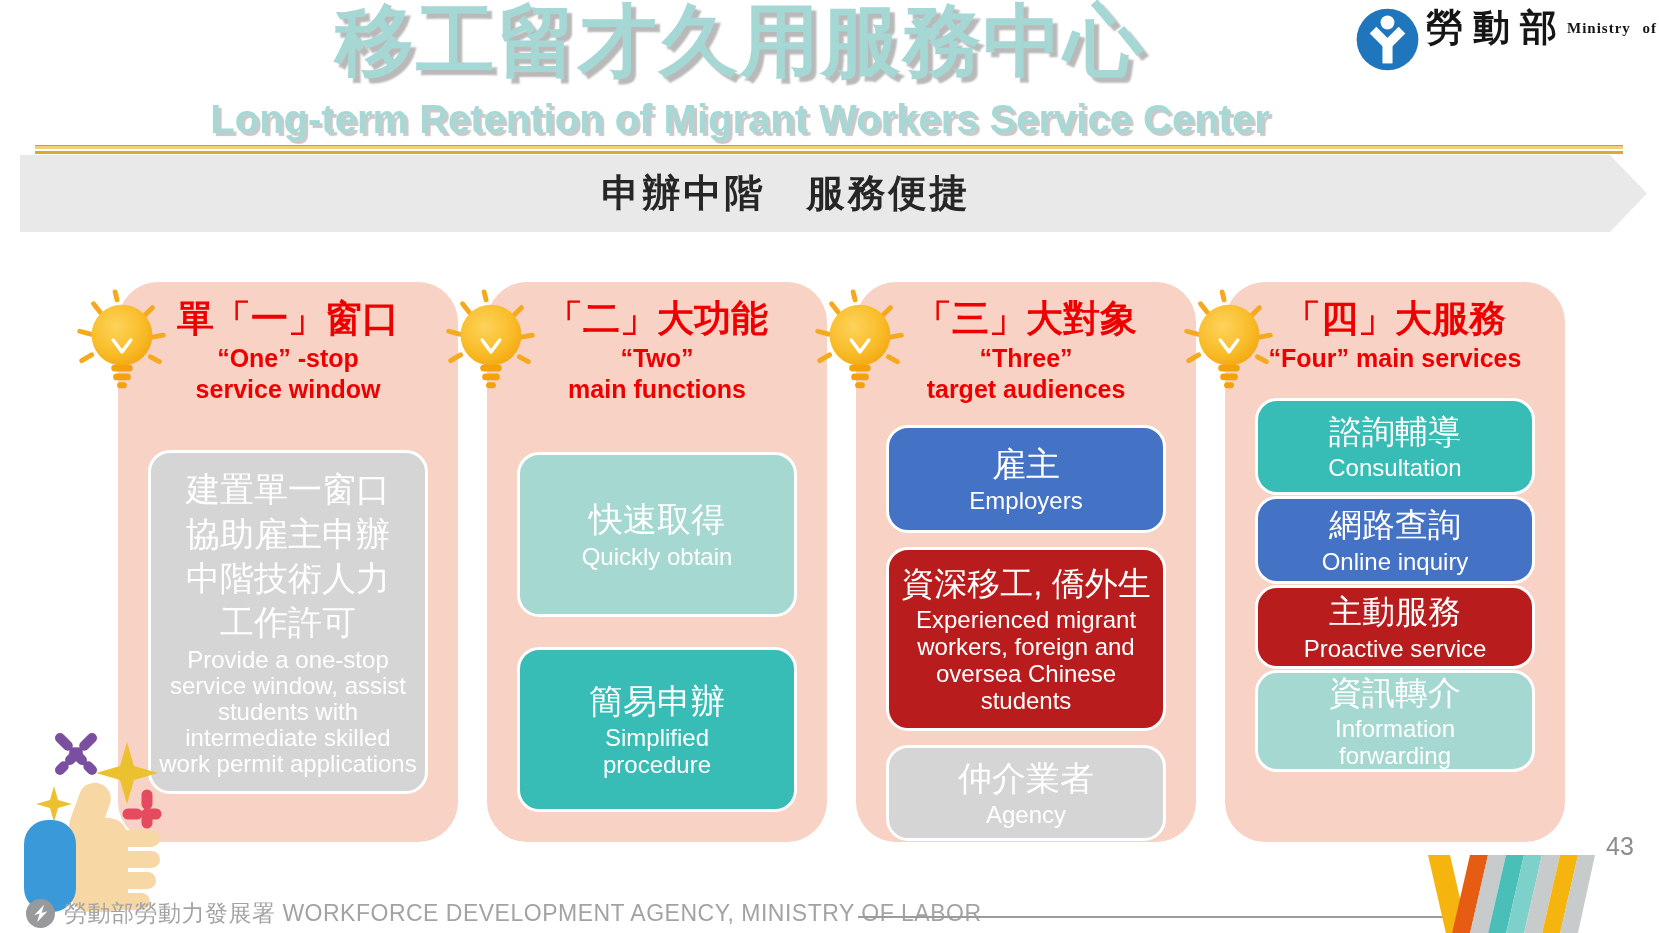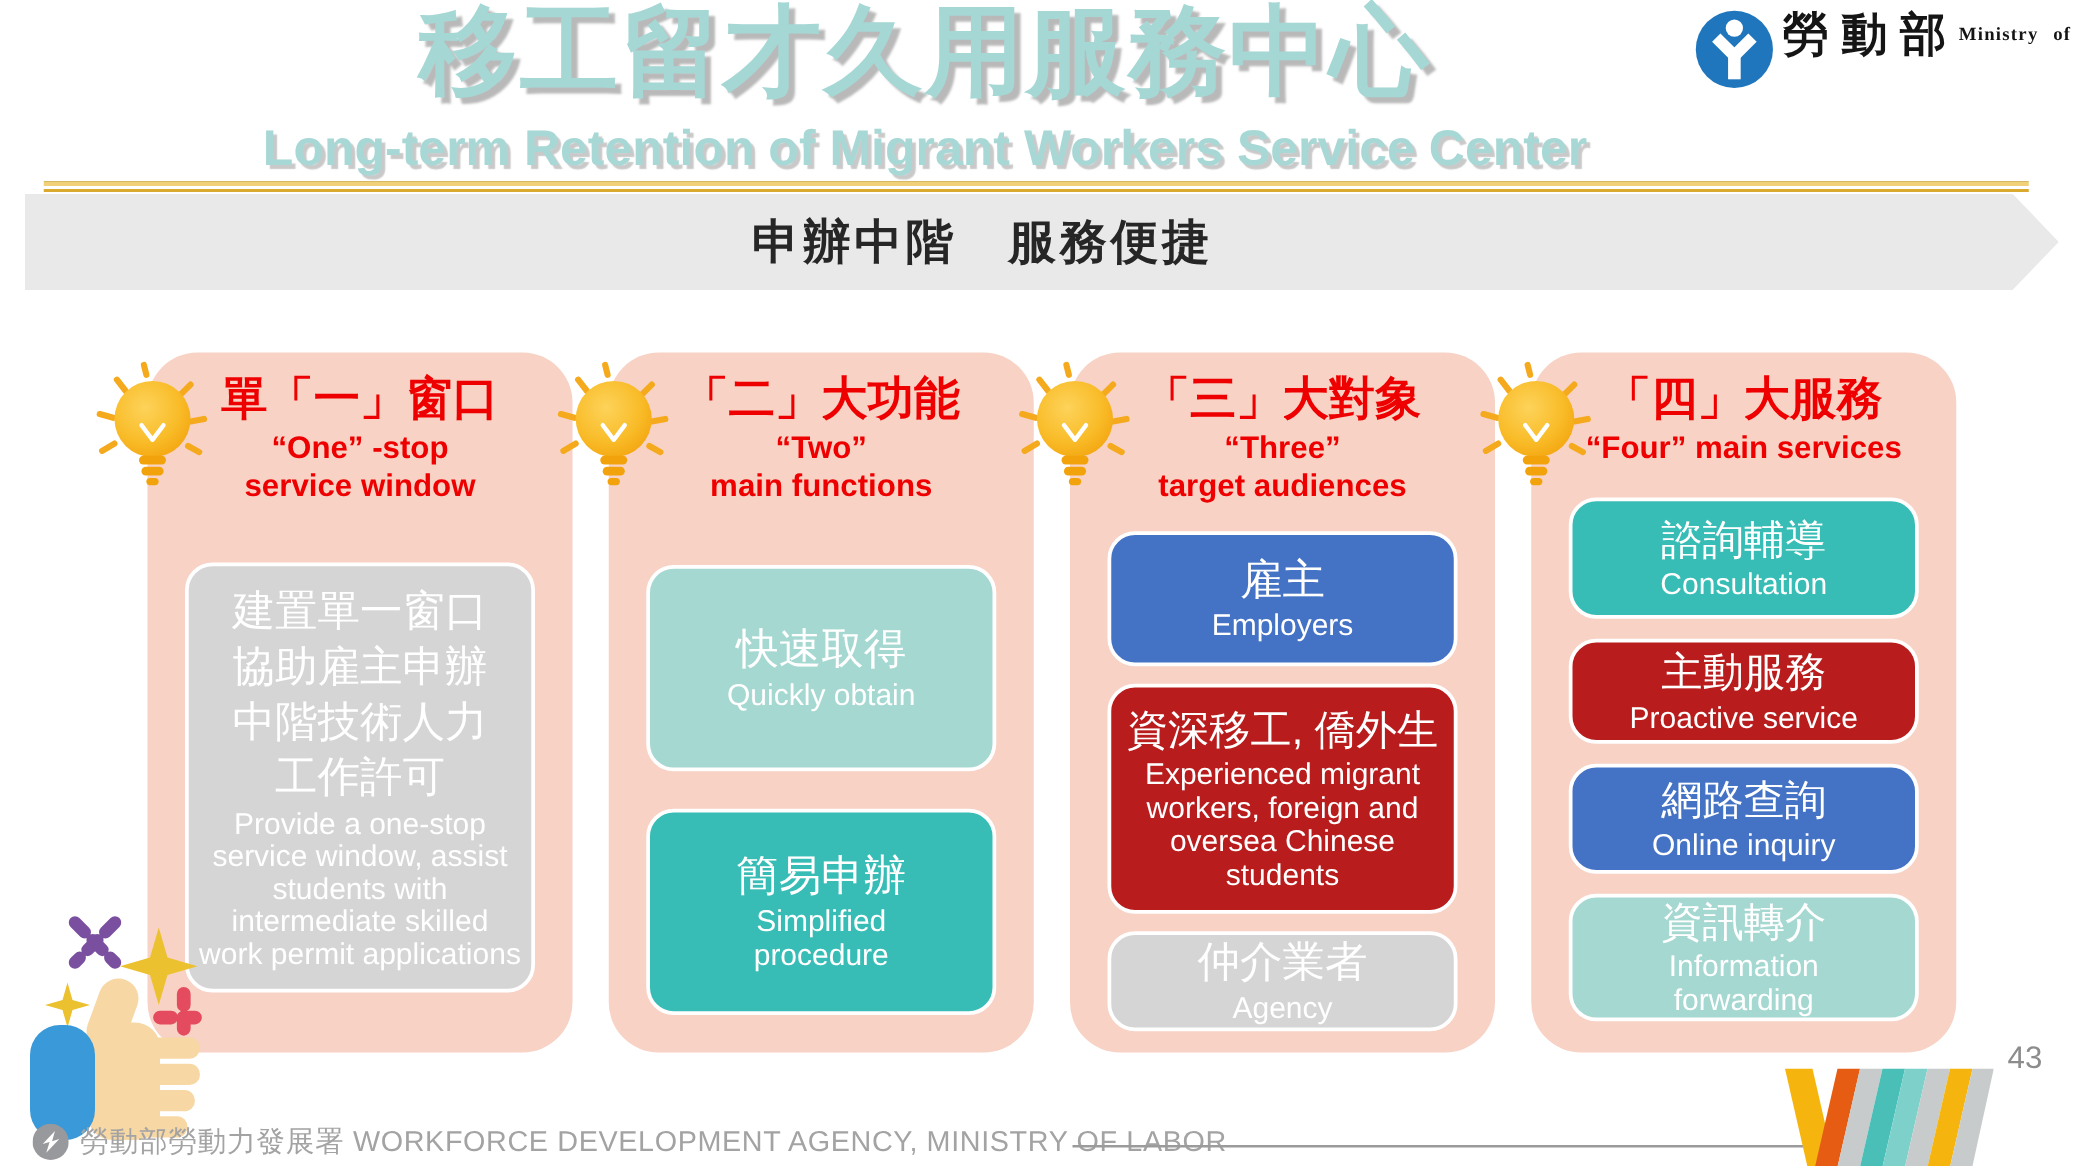--- a/index.html
+++ b/index.html
@@ -54,22 +54,22 @@
   .c1 .boxes{top:168px;}
   .c1 .box{height:344px;}
   .c1 .zh{line-height:1.3;}
   .c1 .en{line-height:1.08;}
   .c2 .boxes{top:170px;gap:30px;}
   .c2 .box{height:165px;}
   .c3 .boxes{top:143px;gap:14px;}
   .c3 .box-1{height:108px;}
   .c3 .box-2{height:184px;}
   .c3 .box-2 .zh{font-size:33px;}
-  .c3 .box-3{height:80px;}
-  .c4 .boxes{top:116px;gap:16px;}
+  .c3 .box-3{height:96px;}
+  .c4 .boxes{top:116px;gap:1px;}
   .c4 .zh{font-size:33px;}
   .c4 .box-1{height:97px;}
   .c4 .box-2{height:88px;}
   .c4 .box-3{height:84px;}
   .c4 .box-4{height:102px;}
   
   .footer{position:absolute;left:26px;top:898px;display:flex;align-items:center;gap:9px;}
   .footer-text{font-size:23px;color:#a3a3a3;letter-spacing:0.5px;white-space:nowrap;}
   .footer-line{position:absolute;left:858px;top:916px;width:598px;height:2px;background:#9b9b9b;}
   .page-num{position:absolute;left:1606px;top:832px;font-size:25px;color:#8c8c8c;}
@@ -229,27 +229,27 @@
       <rect x="46" y="89" width="18" height="7" rx="3.5" fill="#f2a30c"></rect>
       <rect x="50" y="98" width="10" height="6" rx="3" fill="#f2a30c"></rect>
     </svg>
     <div class="card-title">「四」大服務</div>
     <div class="card-sub">“Four”  main services</div>
     <div class="boxes">
       <div class="box teal box-1">
         <div class="zh">諮詢輔導</div>
         <div class="en">Consultation</div>
       </div>
+      <div class="box blue box-2">
+        <div class="zh">網路查詢</div>
+        <div class="en">Online inquiry</div>
+      </div>
       <div class="box orange box-3">
         <div class="zh">主動服務</div>
         <div class="en">Proactive service</div>
-      </div>
-      <div class="box blue box-2">
-        <div class="zh">網路查詢</div>
-        <div class="en">Online inquiry</div>
       </div>
       <div class="box lteal box-4">
         <div class="zh">資訊轉介</div>
         <div class="en">Information
 forwarding</div>
       </div>
     </div>
   </div>
 
 </div>

